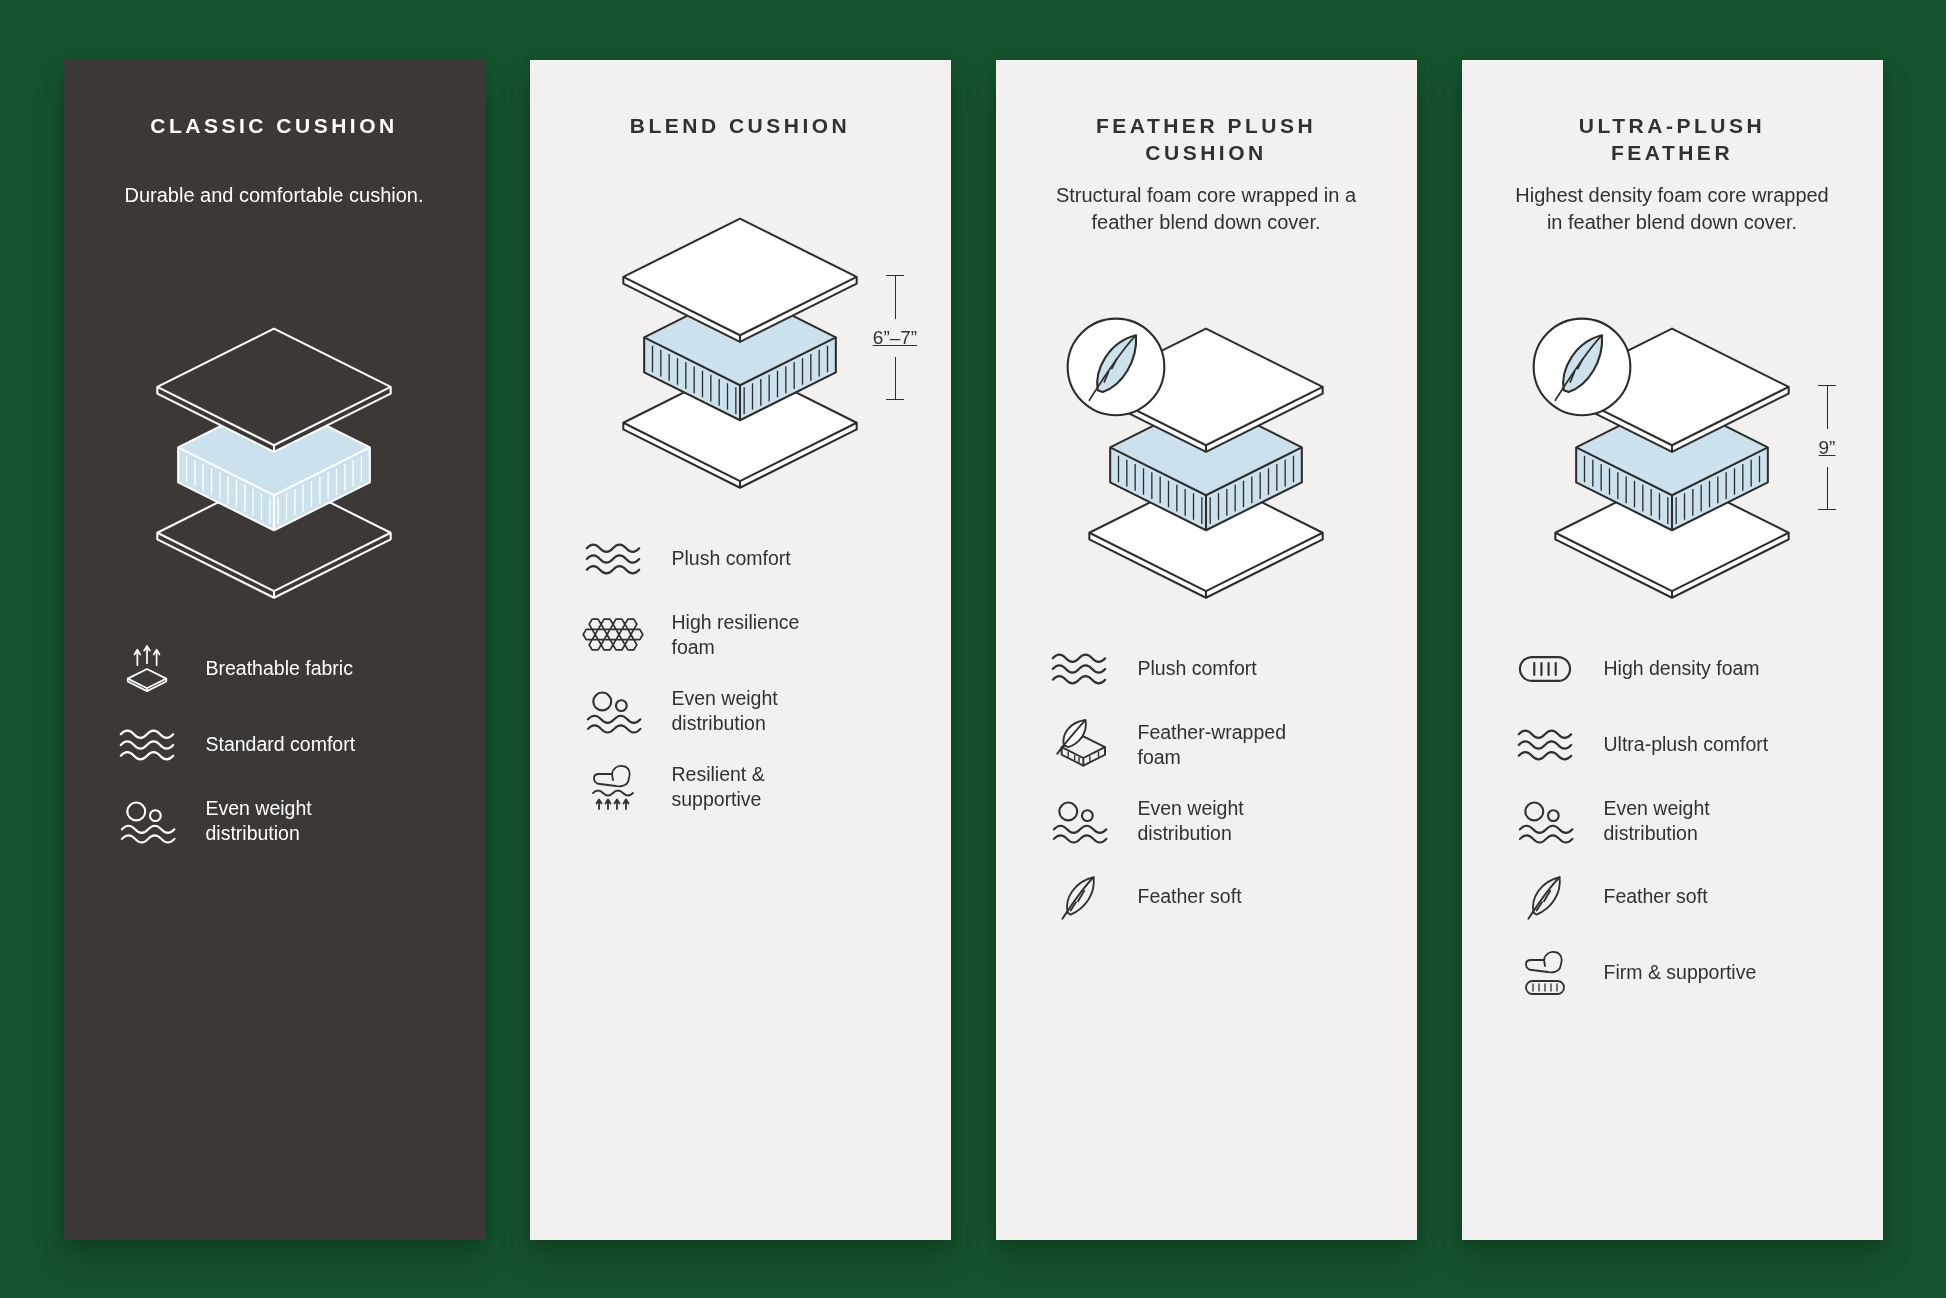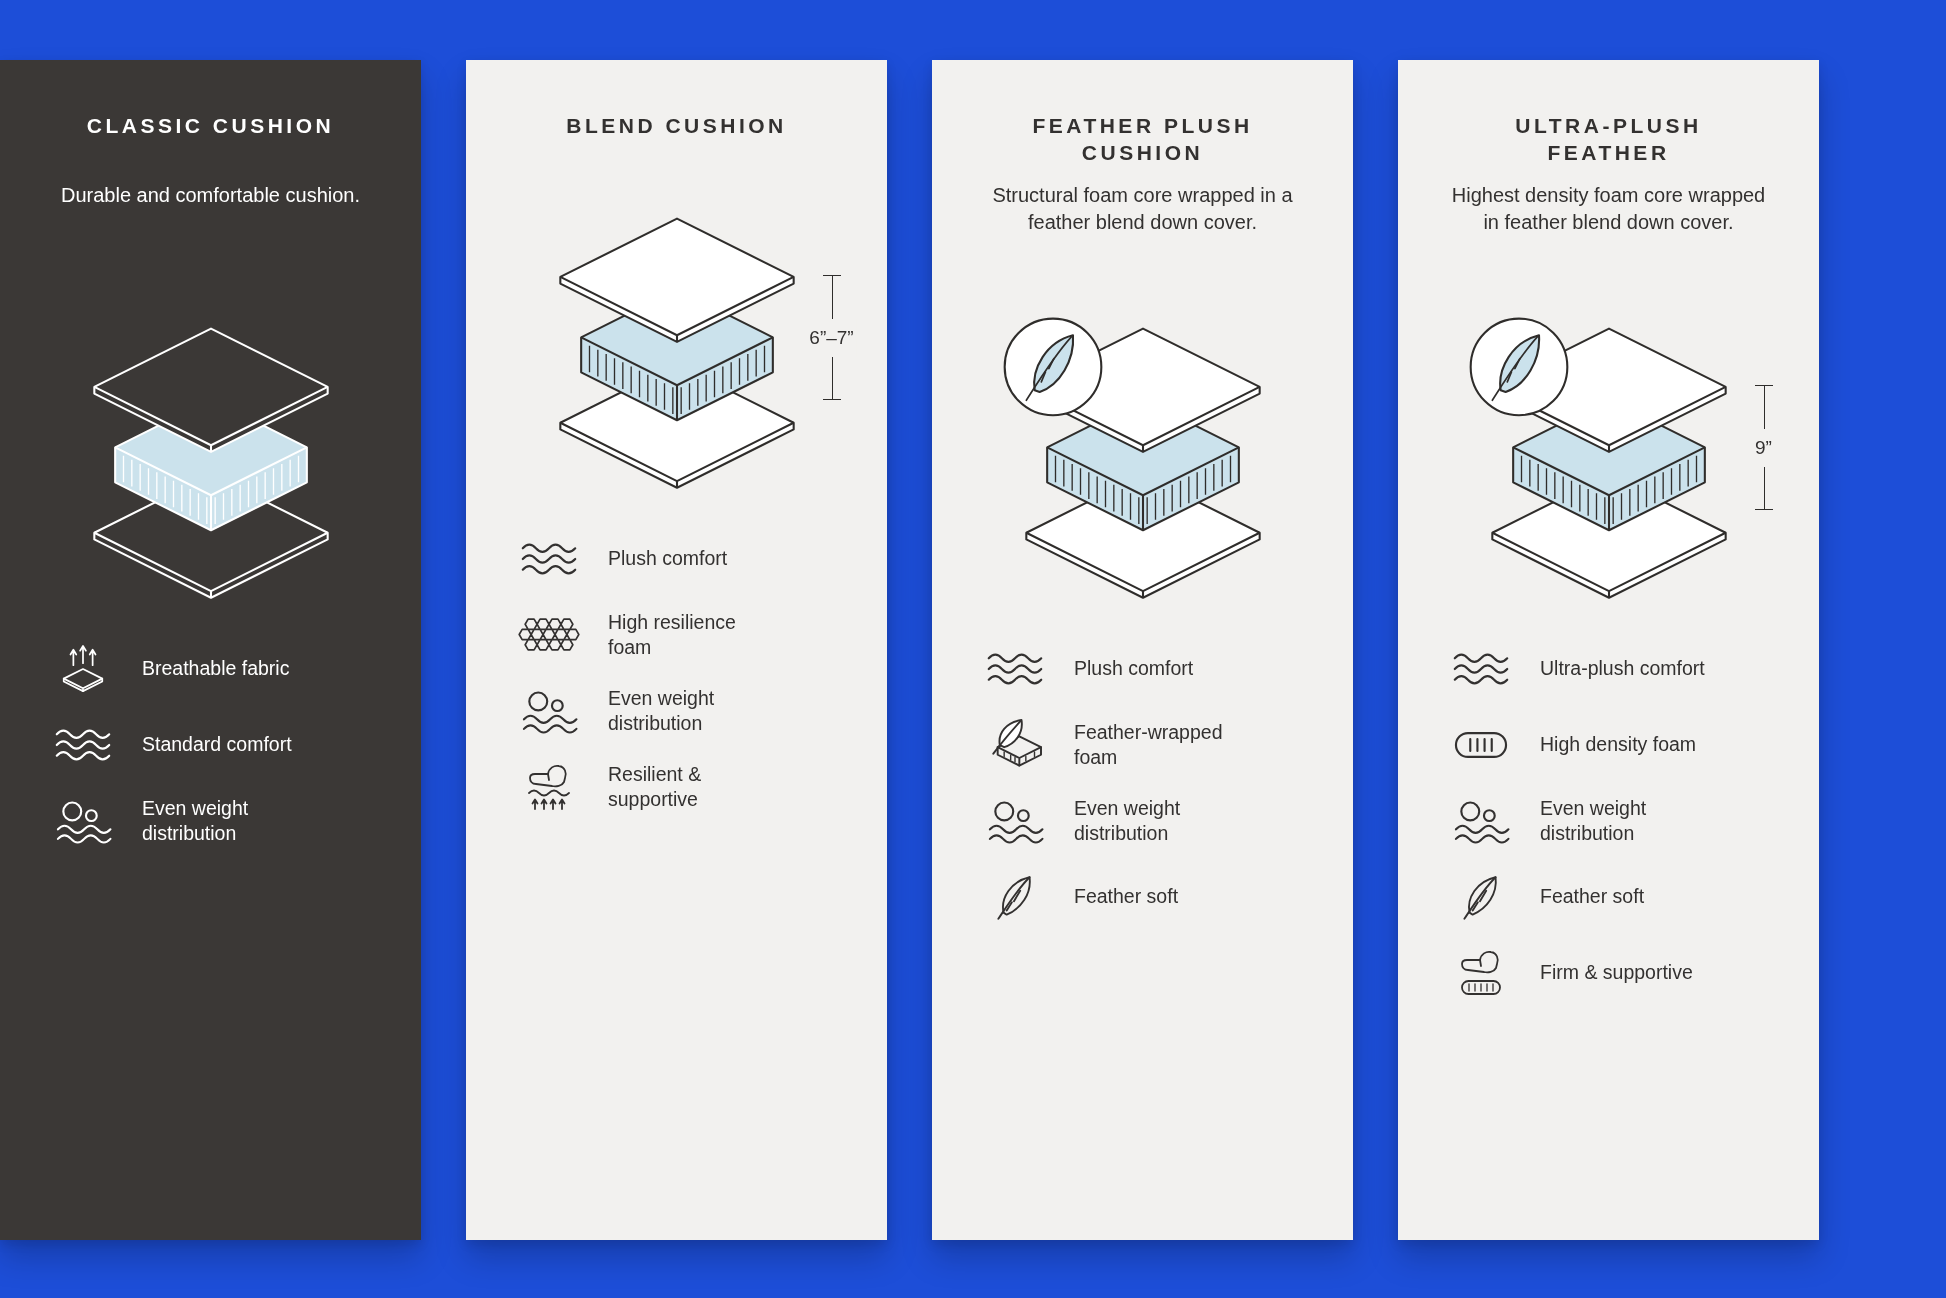--- a/index.html
+++ b/index.html
@@ -3,22 +3,22 @@
 <meta charset="utf-8">
 <style>
   html,body{margin:0;padding:0;background:#ffffff;}
   body{
     width:1946px;height:1298px;overflow:hidden;
     font-family:"Liberation Sans","DejaVu Sans",sans-serif;
     -webkit-font-smoothing:antialiased;
   }
   .board{
     width:1946px;height:1298px;
-    display:flex;align-items:flex-start;
-    gap:45px;padding-top:60px;box-sizing:border-box;background:#1d4ed8;
+    display:flex;justify-content:center;align-items:flex-start;
+    gap:45px;padding-top:60px;box-sizing:border-box;background:#14532d;
   }
   .card{
     width:421px;height:1180px;box-sizing:border-box;
     padding:52px 40px 0 40px;
     display:flex;flex-direction:column;
     box-shadow:0 18px 30px rgba(0,0,0,0.20), 0 4px 10px rgba(0,0,0,0.10);
     background:var(--card-bg);color:var(--text);
   }
   .card.dark{--card-bg:#3b3836;--text:#ffffff;--line:#ffffff;--slab-fill:#3b3836;--foam:#cbe2ec;}
   .card.light{--card-bg:#f2f1ef;--text:#333130;--line:#2f2d2b;--slab-fill:#ffffff;--foam:#cbe2ec;}
@@ -46,21 +46,21 @@
   .cushion .badge-line{fill:none;stroke:var(--line);stroke-width:2;stroke-linecap:round;}
 
   .measure{position:absolute;right:-14px;top:75px;height:125px;width:18px;}
   .measure .mline{position:absolute;left:50%;top:0;bottom:0;width:0;border-left:1.6px solid var(--line);}
   .measure .cap{position:absolute;left:0;right:0;height:0;border-top:1.6px solid var(--line);}
   .measure .cap.top{top:0;}
   .measure .cap.bottom{bottom:0;}
   .measure .mlabel{
     position:absolute;left:50%;top:50%;transform:translate(-50%,-50%);
     background:var(--card-bg);padding:8px 3px;font-size:19px;
-    white-space:nowrap;color:var(--text);
+    white-space:nowrap;color:var(--text);text-decoration:underline;
   }
 
   .features{list-style:none;margin:34px 0 0 0;padding:0 0 0 12px;}
   .feature{display:flex;align-items:center;gap:28px;min-height:54px;margin-bottom:22px;}
   .fi{
     width:62px;height:52px;flex:0 0 62px;display:block;
     color:var(--text);stroke:currentColor;fill:none;
     stroke-width:1.8;stroke-linecap:round;stroke-linejoin:round;
   }
   .flabel{width:172px;font-size:19.5px;line-height:1.3;color:var(--text);}
@@ -322,29 +322,29 @@
       <div class="measure">
         <span class="cap top"></span>
         <span class="mline"></span>
         <span class="cap bottom"></span>
         <span class="mlabel">9”</span>
       </div>
     </div>
     <ul class="features">
       <li class="feature">
         <svg class="fi">
+            <use href="#sym-foam-bars"></use>
+          </svg>
+        <span class="flabel">High density foam</span>
+      </li>
+      <li class="feature">
+        <svg class="fi">
             <use href="#sym-waves"></use>
           </svg>
         <span class="flabel">Ultra-plush comfort</span>
-      </li>
-      <li class="feature">
-        <svg class="fi">
-            <use href="#sym-foam-bars"></use>
-          </svg>
-        <span class="flabel">High density foam</span>
       </li>
       <li class="feature">
         <svg class="fi">
             <use href="#sym-even-weight"></use>
           </svg>
         <span class="flabel">Even weight distribution</span>
       </li>
       <li class="feature">
         <svg class="fi">
             <use href="#sym-feather"></use>

